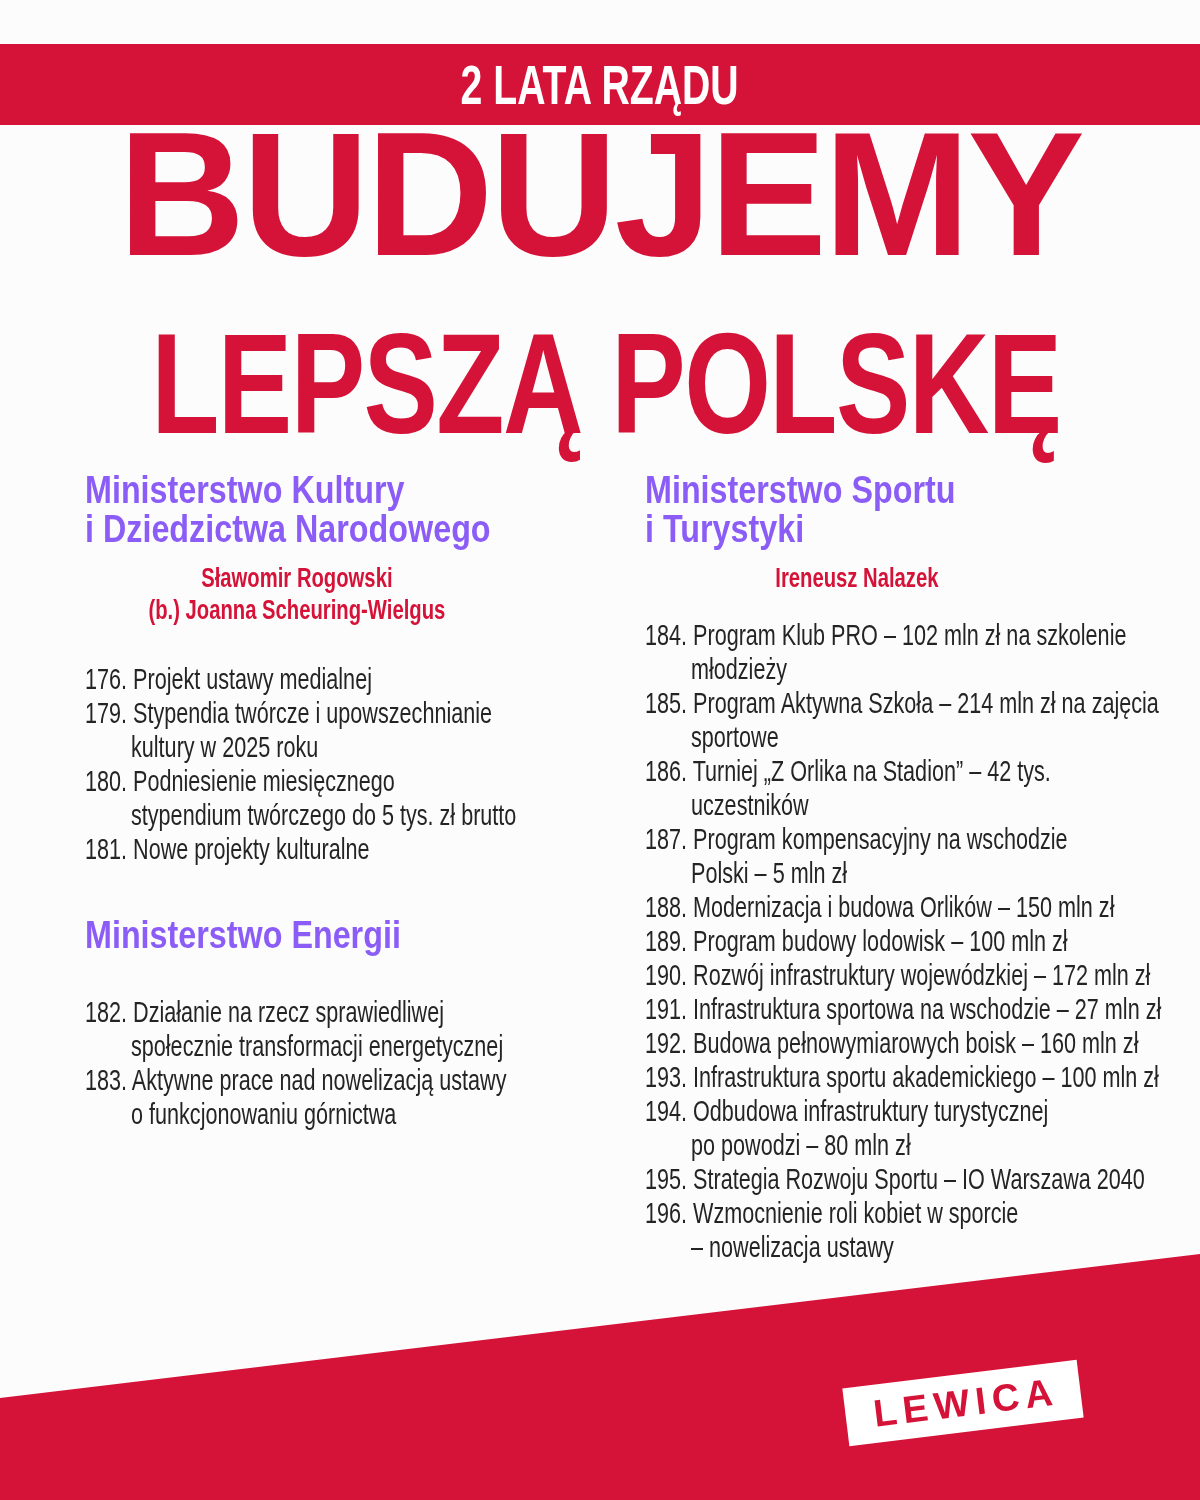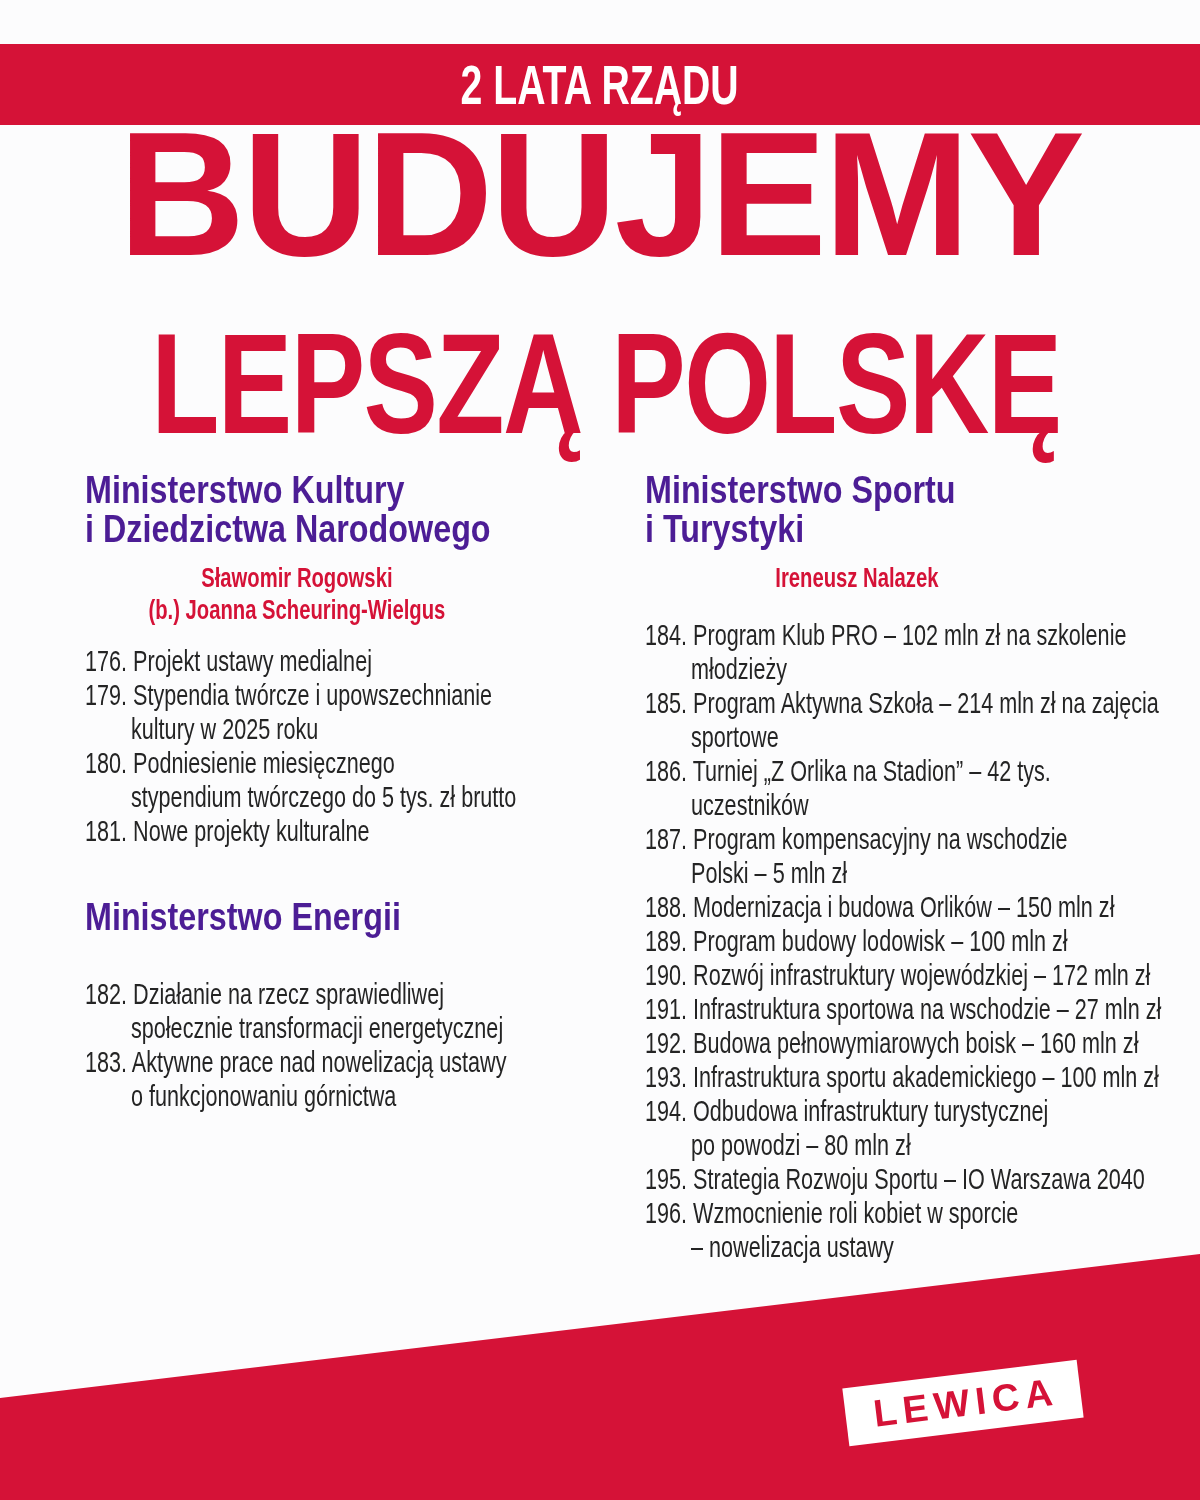--- a/index.html
+++ b/index.html
@@ -39,30 +39,30 @@
   .title1 { top: 106px; font-size: 176px; line-height: 1; }
   .title1 span { display: inline-block; font-weight: 800; letter-spacing: -3px; white-space: nowrap; }
   .title2 { top: 312px; font-size: 143px; line-height: 1; margin-left: 6px; }
   .title2 span { display: inline-block; font-weight: 800; letter-spacing: -2px; transform: scaleX(0.78); transform-origin: 50% 50%; white-space: nowrap; }
 
   
   .col { position: absolute; top: 471px; width: 565px; }
   .col-left { left: 85px; }
   .col-right { left: 645px; }
 
-  h2.sec-heading { margin: 0; color: #4c1d95; font-size: 38px; line-height: 39px; font-weight: 800; }
+  h2.sec-heading { margin: 0; color: #8b5cf6; font-size: 38px; line-height: 39px; font-weight: 800; }
   .hl { display: block; white-space: nowrap; transform: scaleX(0.85); transform-origin: 0 50%; }
 
   .ministers { margin-top: 13px; text-align: center; }
   .mn {
     color: #D51237; font-size: 27px; line-height: 32px; font-weight: 700;
     white-space: nowrap; transform: scaleX(0.75); transform-origin: 0 50%;
   }
 
-  .list { margin-top: 18px; }
+  .list { margin-top: 36px; }
   .col-right .list { margin-top: 24px; }
   .sec2 { margin-top: 50px; }
   .sec2 .list { margin-top: 40px; }
 
   .item div {
     color: #242424; font-size: 30px; line-height: 34px; font-weight: 400;
     white-space: nowrap; transform: scaleX(0.72); transform-origin: 0 50%;
   }
   .item .l2 { margin-left: 46px; }
 

